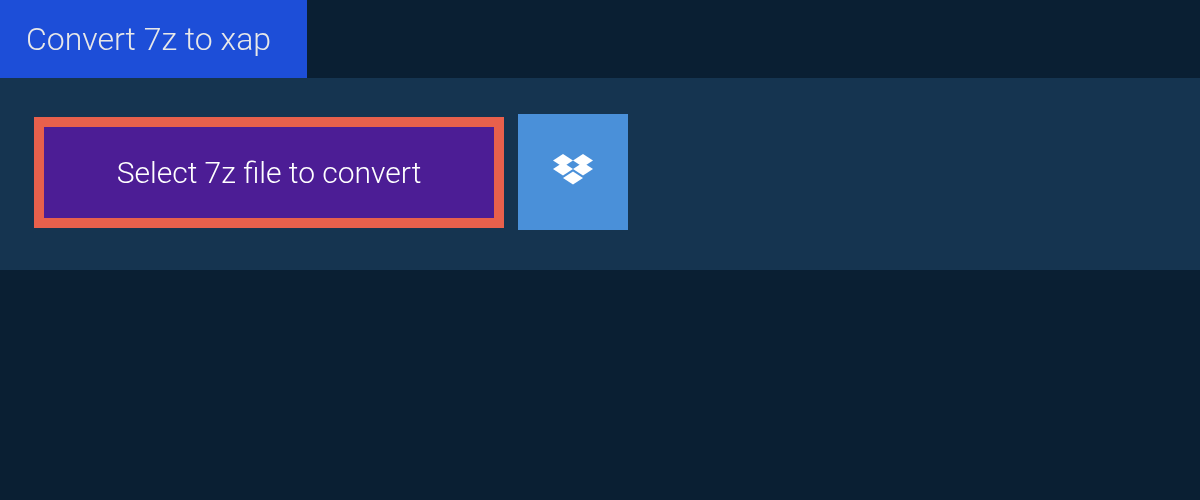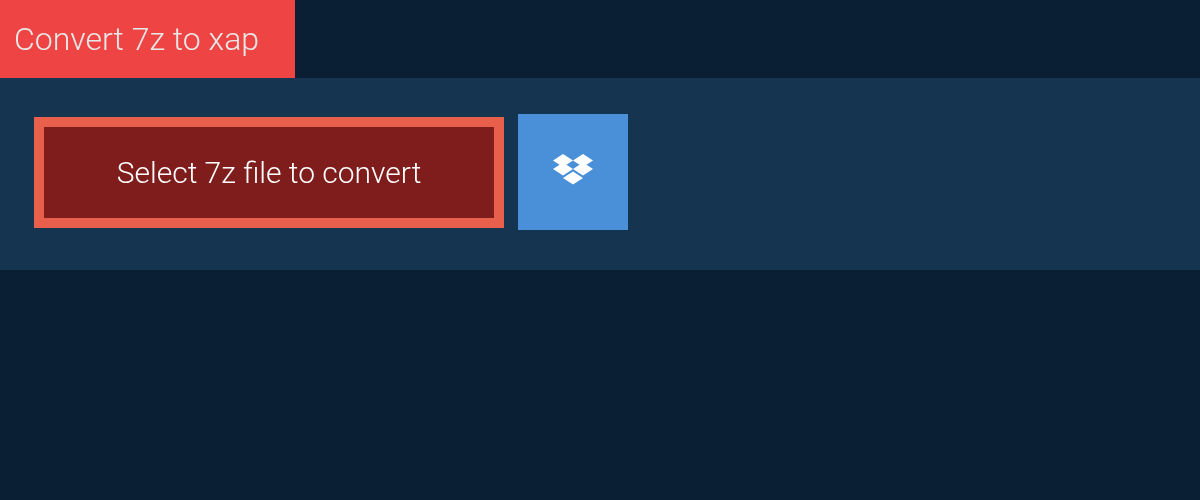--- a/index.html
+++ b/index.html
@@ -11,37 +11,37 @@
       width: 1200px;
       height: 500px;
       background: #0a1f33;
       font-family: -apple-system, BlinkMacSystemFont, "Segoe UI", Roboto, Helvetica, Arial, sans-serif;
       overflow: hidden;
     }
     .tab-container {
       display: flex;
     }
     .tab {
-      background: #ef4444;
+      background: #1d4ed8;
       color: #e8e8e8;
       font-size: 32px;
       font-weight: 300;
-      padding: 20px 36px 20px 14px;
+      padding: 20px 36px 20px 26px;
       display: inline-block;
     }
     .panel {
       background: #153450;
       padding: 36px 34px 40px 34px;
       display: flex;
       align-items: center;
       gap: 14px;
       width: 100%;
     }
     .select-button {
-      background: #7f1d1d;
+      background: #4c1d95;
       border: 10px solid #e8604c;
       color: #ffffff;
       font-size: 30px;
       font-weight: 300;
       padding: 28px 40px;
       cursor: pointer;
       display: flex;
       align-items: center;
       justify-content: center;
       min-width: 470px;

